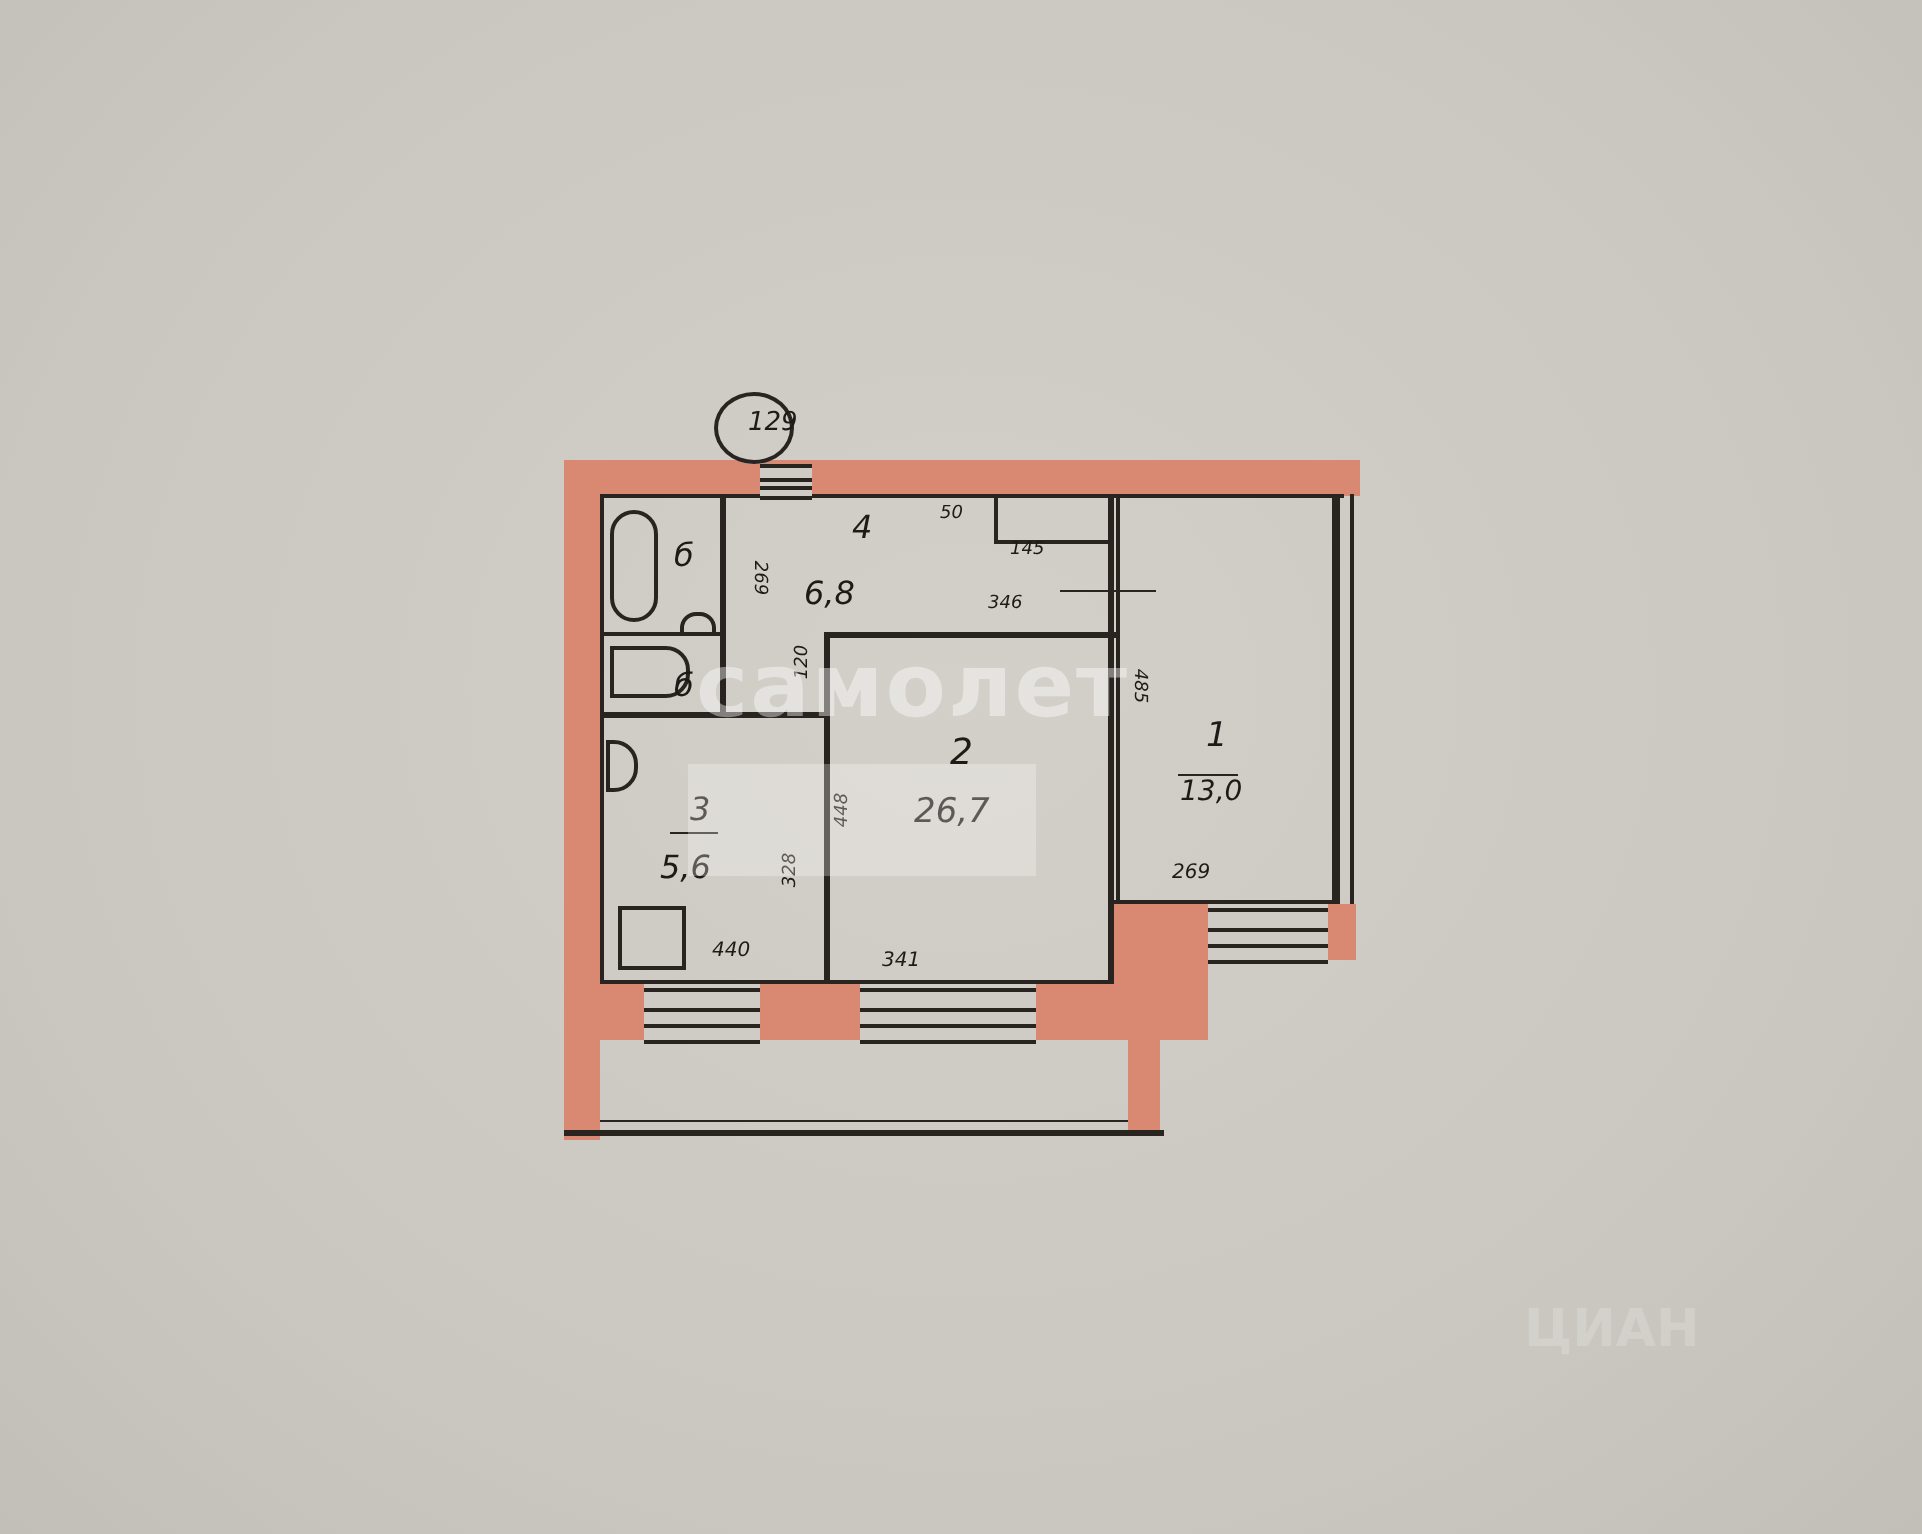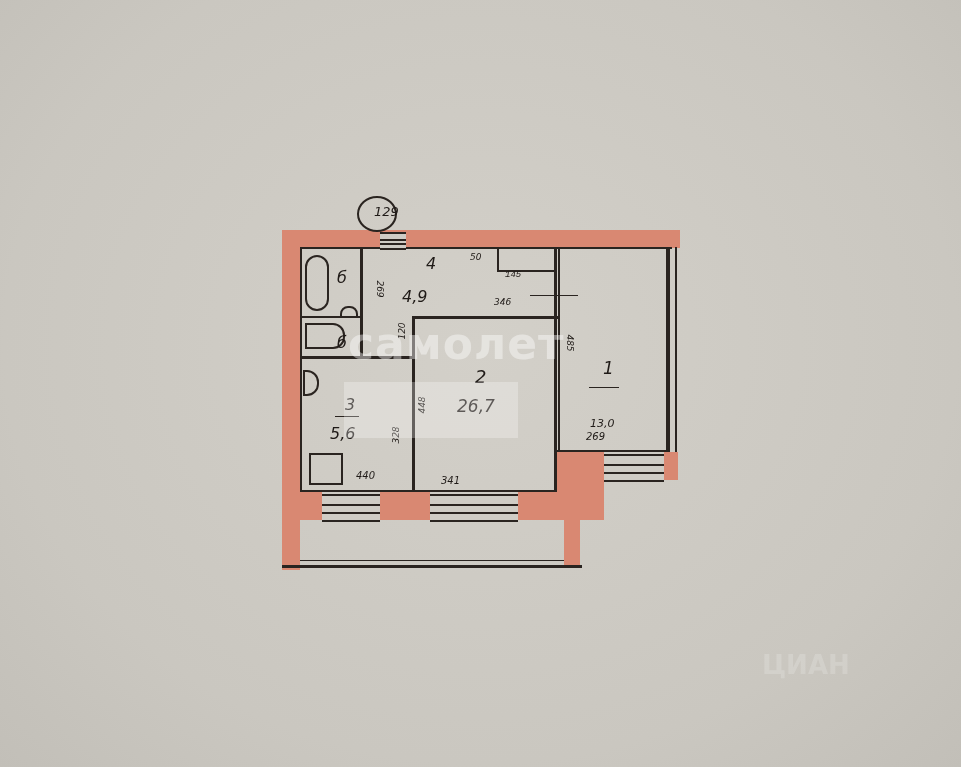--- a/index.html
+++ b/index.html
@@ -60,42 +60,42 @@
 <div class="fix" style="left:305px;top:255px;width:20px;height:52px;border-radius:12px;"></div>
 <div class="fix" style="left:340px;top:306px;width:14px;height:8px;border-radius:8px 8px 0 0;"></div>
 <div class="fix" style="left:305px;top:323px;width:36px;height:22px;border-radius:0 12px 12px 0;"></div>
 <div class="fix" style="left:303px;top:370px;width:12px;height:22px;border-radius:0 12px 12px 0;"></div>
 <div class="fix" style="left:309px;top:453px;width:30px;height:28px;"></div>
 
 <div class="fix" style="left:357px;top:196px;width:36px;height:32px;border-radius:50%;"></div>
 <div class="hw" style="left:362px;top:204px;font-size:13px;margin-left:12px;">129</div>
 
 <div class="hw" style="left:426px;top:254px;font-size:16px;">4</div>
-<div class="hw" style="left:402px;top:287px;font-size:16px;">4,9</div>
+<div class="hw" style="left:402px;top:287px;font-size:16px;">6,8</div>
 <div class="hw" style="left:470px;top:252px;font-size:9px;">50</div>
-<div class="hw" style="left:505px;top:270px;font-size:9px;font-family:Liberation Mono, monospace;">145</div>
+<div class="hw" style="left:505px;top:270px;font-size:9px;">145</div>
 <div class="hw" style="left:371px;top:284px;font-size:9px;transform:rotate(90deg);">269</div>
 <div class="hw" style="left:393px;top:326px;font-size:9px;transform:rotate(-90deg);">120</div>
 
 <div class="hw" style="left:337px;top:268px;font-size:16px;">б</div>
 <div class="hw" style="left:337px;top:333px;font-size:16px;">б</div>
 
 <div class="hw" style="left:475px;top:366px;font-size:18px;">2</div>
 <div class="hw" style="left:457px;top:396px;font-size:17px;">26,7</div>
 <div class="hw" style="left:466px;top:297px;font-size:9px;margin-left:28px;">346</div>
 <div class="hw" style="left:441px;top:475px;font-size:10px;">341</div>
 <div class="hw" style="left:413px;top:400px;font-size:9px;transform:rotate(-90deg);">448</div>
 
 <div class="hw" style="left:345px;top:395px;font-size:16px;">3</div>
 <div class="line" style="left:335px;top:416px;width:24px;height:1px;"></div>
 <div class="hw" style="left:330px;top:424px;font-size:16px;">5,6</div>
 <div class="hw" style="left:356px;top:470px;font-size:10px;">440</div>
 <div class="hw" style="left:387px;top:430px;font-size:9px;transform:rotate(-90deg);">328</div>
 
 <div class="hw" style="left:603px;top:358px;font-size:17px;">1</div>
 <div class="line" style="left:589px;top:387px;width:30px;height:1px;"></div>
-<div class="hw" style="left:590px;top:417px;font-size:11px;">13,0</div>
+<div class="hw" style="left:590px;top:388px;font-size:14px;">13,0</div>
 <div class="hw" style="left:586px;top:431px;font-size:10px;">269</div>
 <div class="hw" style="left:561px;top:338px;font-size:9px;transform:rotate(90deg);">485</div>
 
 <div class="wm" style="left:348px;top:318px;font-size:44px;letter-spacing:1px;">самолет</div>
 <div class="wmbox" style="left:344px;top:382px;width:174px;height:56px;"></div>
 <div class="wm" style="left:762px;top:650px;font-size:26px;color:rgba(255,255,255,0.18);">ЦИАН</div>
 
 </body></html>

